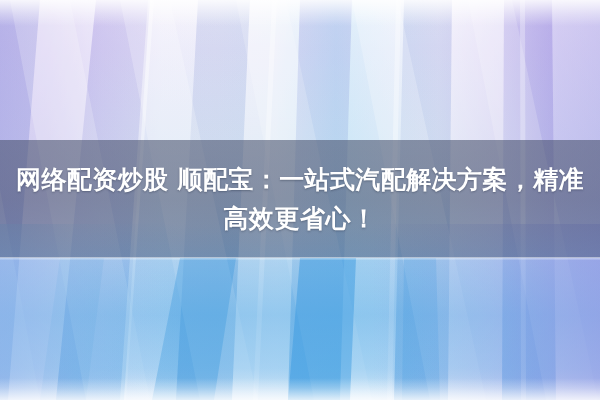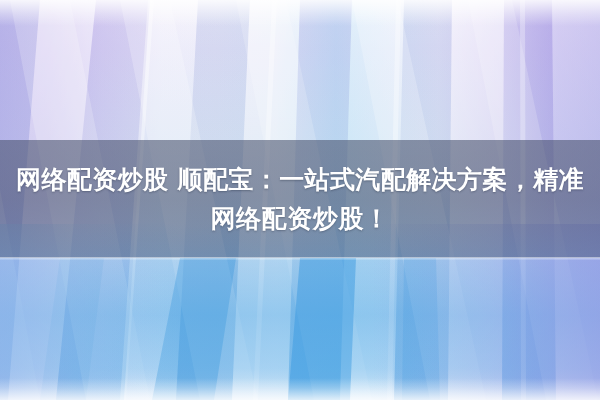--- a/index.html
+++ b/index.html
@@ -216,16 +216,16 @@
   <div class="bg-bottom"></div>
   <div class="bg-bottom-side"></div>
   <div class="top-fade"></div>
   <div class="bottom-fade"></div>
 
   <div class="scrim"></div>
   <div class="scrim-edge"></div>
 
   <div class="headline">
     <div class="headline-line line1">网络配资炒股 顺配宝：一站式汽配解决方案，精准</div>
-    <div class="headline-line line2">网络配资炒股！</div>
+    <div class="headline-line line2">高效更省心！</div>
   </div>
 
 </div>
 
 </body></html>

